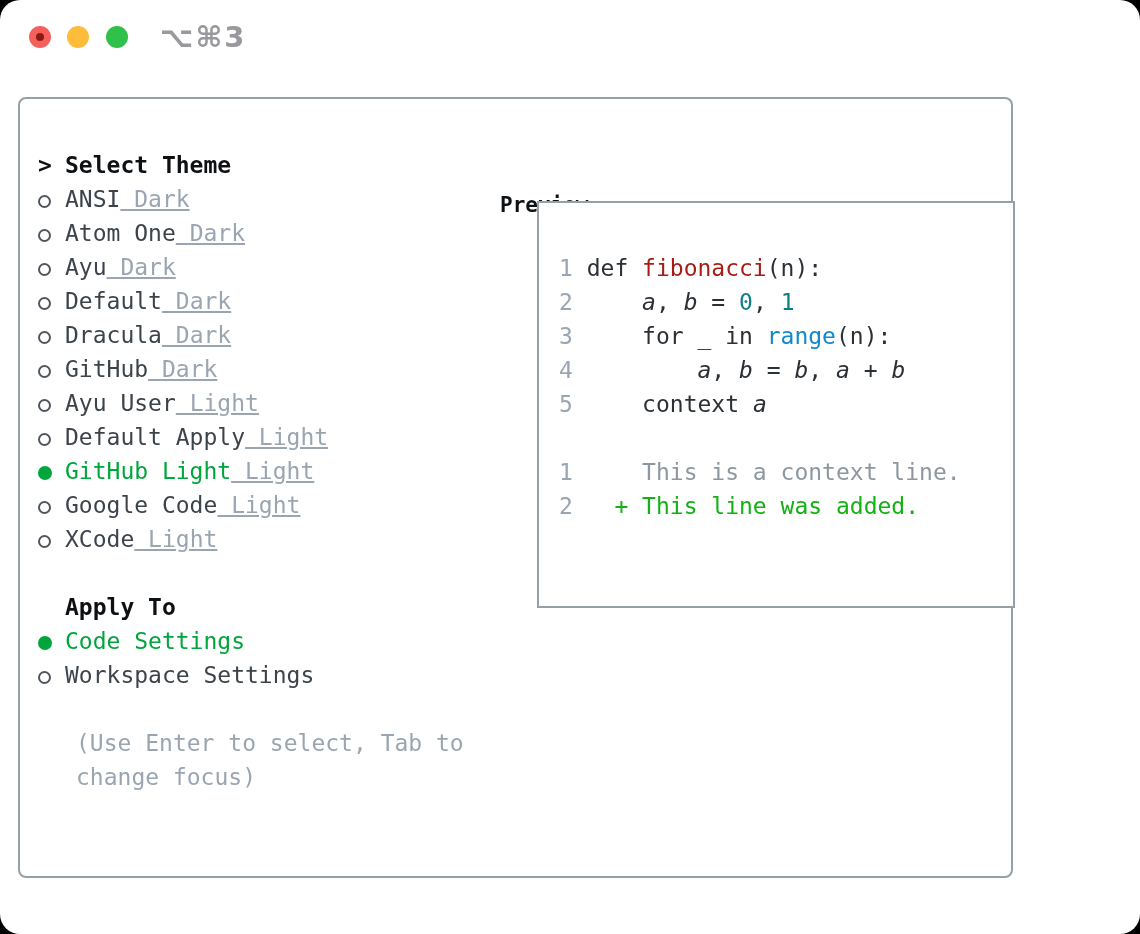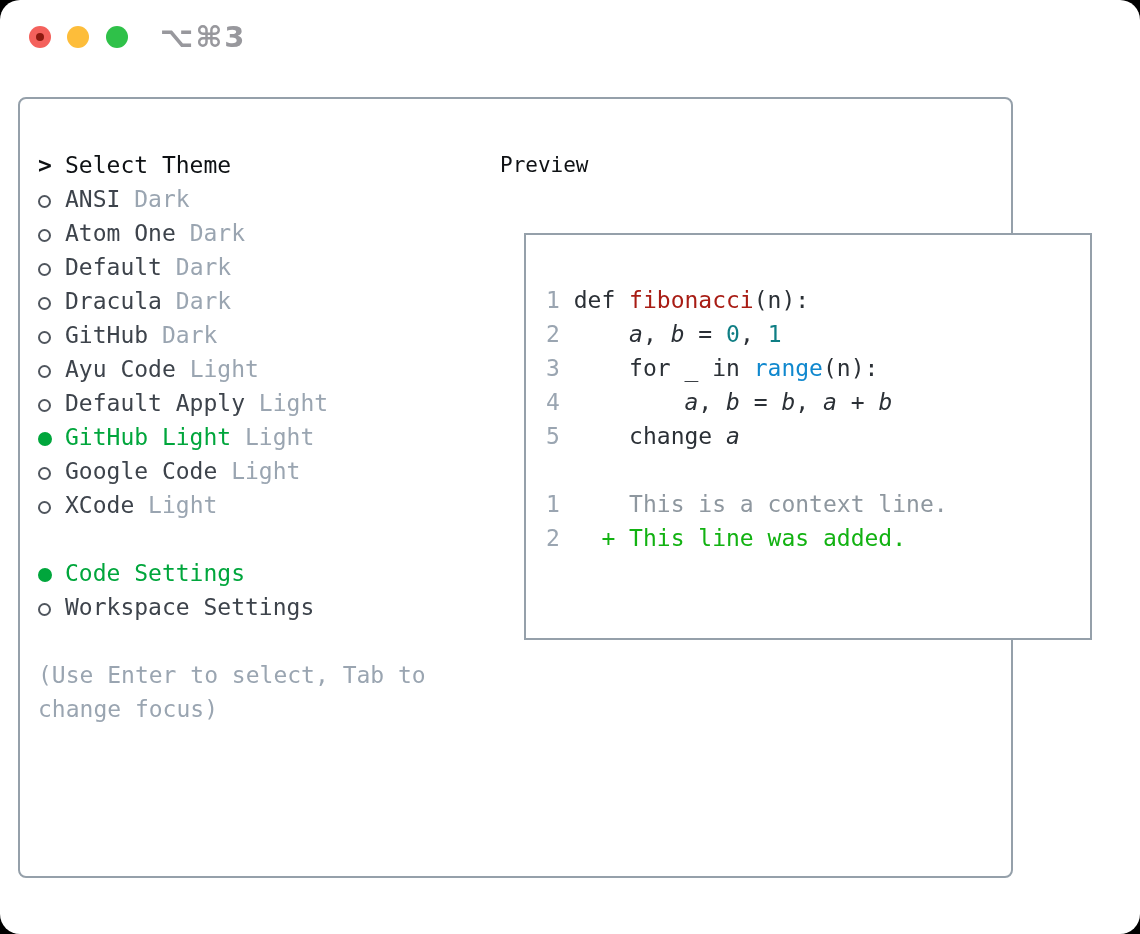--- a/index.html
+++ b/index.html
@@ -20,41 +20,41 @@
     position:absolute; left:160px; top:18px; height:38px; line-height:38px;
     font-family:"DejaVu Sans", sans-serif; font-size:29px; font-weight:bold;
     color:var(--title-gray); letter-spacing:2px;
   }
   
   .main-box{
     position:absolute; left:18px; top:97px; width:995px; height:781px;
     border:2px solid var(--border); border-radius:8px; box-sizing:border-box;
   }
   .row{height:34px; line-height:34px; white-space:pre; font-size:23px; color:var(--item-text);}
-  .h{font-weight:normal; color:var(--heading);}
+  .h{font-weight:bold; color:var(--heading);margin-top:40px;}
   .bullet{display:inline-block; width:27px;}
   .prompt{font-weight:bold; color:var(--heading);}
   .dot{
     display:inline-block; width:13px; height:13px; border-radius:50%;
     border:2px solid var(--ring); box-sizing:border-box; vertical-align:-1px;
   }
   .dot.sel{background:var(--accent-green); border-color:var(--accent-green); width:14px; height:14px;}
-  .t-variant{color:var(--muted);}
+  .t-variant{color:var(--muted);text-decoration:underline;}
   .selected .t-label{color:var(--accent-green);}
   .left-col{position:absolute; left:18px; top:49px;}
   .apply-block{margin-top:34px;}
-  .help{margin-top:34px;}
+  .help{margin-top:34px;margin-left:38px;}
   .help div{height:34px; line-height:34px; white-space:pre; font-size:23px; color:var(--muted);}
   
   .preview-heading{
     position:absolute; left:480px; top:49px; height:34px; line-height:34px; font-size:21px;
   }
   .preview-box{
-    position:absolute; left:504px; top:102px; width:568px; height:407px;
-    border:2px solid var(--border); box-sizing:border-box; background:#fff;margin-top:32px;
+    position:absolute; left:517px; top:102px; width:478px; height:407px;
+    border:2px solid var(--border); box-sizing:border-box; background:#fff;
   }
   .preview-lines{padding:48px 0 0 20px;}
   .pline{height:34px; line-height:34px; white-space:pre; font-size:23px;}
   .c-lnum{color:var(--line-num);}
   .c-code{color:var(--code-text);}
   .c-func{color:var(--func-red);}
   .c-var{color:var(--code-text); font-style:italic;}
   .c-num{color:var(--number-teal);}
   .c-call{color:var(--call-blue);}
   .c-ctx{color:var(--diff-ctx);}
@@ -75,51 +75,53 @@
     <div class="win-title">⌥⌘3</div>
   </div>
 
   <div class="main-box">
 
     <div class="left-col">
       <div class="row"><span class="bullet prompt">&gt;</span><span class="h">Select Theme</span></div>
       <div id="theme-rows">
           <div class="row"><span class="bullet"><span class="dot"></span></span><span class="t-label">ANSI</span><span class="t-variant"> Dark</span></div>
           <div class="row"><span class="bullet"><span class="dot"></span></span><span class="t-label">Atom One</span><span class="t-variant"> Dark</span></div>
+          <div class="row"><span class="bullet"><span class="dot"></span></span><span class="t-label">Ayu</span><span class="t-variant"> Dark</span></div>
           <div class="row"><span class="bullet"><span class="dot"></span></span><span class="t-label">Default</span><span class="t-variant"> Dark</span></div>
           <div class="row"><span class="bullet"><span class="dot"></span></span><span class="t-label">Dracula</span><span class="t-variant"> Dark</span></div>
           <div class="row"><span class="bullet"><span class="dot"></span></span><span class="t-label">GitHub</span><span class="t-variant"> Dark</span></div>
-          <div class="row"><span class="bullet"><span class="dot"></span></span><span class="t-label">Ayu Code</span><span class="t-variant"> Light</span></div>
+          <div class="row"><span class="bullet"><span class="dot"></span></span><span class="t-label">Ayu User</span><span class="t-variant"> Light</span></div>
           <div class="row"><span class="bullet"><span class="dot"></span></span><span class="t-label">Default Apply</span><span class="t-variant"> Light</span></div>
           <div class="row selected"><span class="bullet"><span class="dot sel"></span></span><span class="t-label">GitHub Light</span><span class="t-variant"> Light</span></div>
           <div class="row"><span class="bullet"><span class="dot"></span></span><span class="t-label">Google Code</span><span class="t-variant"> Light</span></div>
           <div class="row"><span class="bullet"><span class="dot"></span></span><span class="t-label">XCode</span><span class="t-variant"> Light</span></div>
         </div>
 
       <div class="apply-block">
+        <div class="row"><span class="bullet"></span><span class="h">Apply To</span></div>
         <div id="apply-rows">
             <div class="row selected"><span class="bullet"><span class="dot sel"></span></span><span class="t-label">Code Settings</span></div>
             <div class="row"><span class="bullet"><span class="dot"></span></span><span class="t-label">Workspace Settings</span></div>
           </div>
       </div>
 
       <div class="help">
         <div>(Use Enter to select, Tab to</div>
         <div>change focus)</div>
       </div>
     </div>
 
     <div class="preview-heading h">Preview</div>
     <div class="preview-box">
       <div class="preview-lines" id="preview-lines">
           <div class="pline"><span class="c-lnum">1 </span><span class="c-code">def </span><span class="c-func">fibonacci</span><span class="c-code">(n):</span></div>
           <div class="pline"><span class="c-lnum">2 </span><span class="c-code">    </span><span class="c-var">a</span><span class="c-code">, </span><span class="c-var">b</span><span class="c-code"> = </span><span class="c-num">0</span><span class="c-code">, </span><span class="c-num">1</span></div>
           <div class="pline"><span class="c-lnum">3 </span><span class="c-code">    for _ in </span><span class="c-call">range</span><span class="c-code">(n):</span></div>
           <div class="pline"><span class="c-lnum">4 </span><span class="c-code">        </span><span class="c-var">a</span><span class="c-code">, </span><span class="c-var">b</span><span class="c-code"> = </span><span class="c-var">b</span><span class="c-code">, </span><span class="c-var">a</span><span class="c-code"> + </span><span class="c-var">b</span></div>
-          <div class="pline"><span class="c-lnum">5 </span><span class="c-code">    change </span><span class="c-var">a</span></div>
+          <div class="pline"><span class="c-lnum">5 </span><span class="c-code">    context </span><span class="c-var">a</span></div>
           <div class="pline"></div>
           <div class="pline"><span class="c-lnum">1 </span><span class="c-ctx">    This is a context line.</span></div>
           <div class="pline"><span class="c-lnum">2 </span><span class="c-add">  + This line was added.</span></div>
         </div>
     </div>
 
   </div>
 </div>
 
 </body></html>

